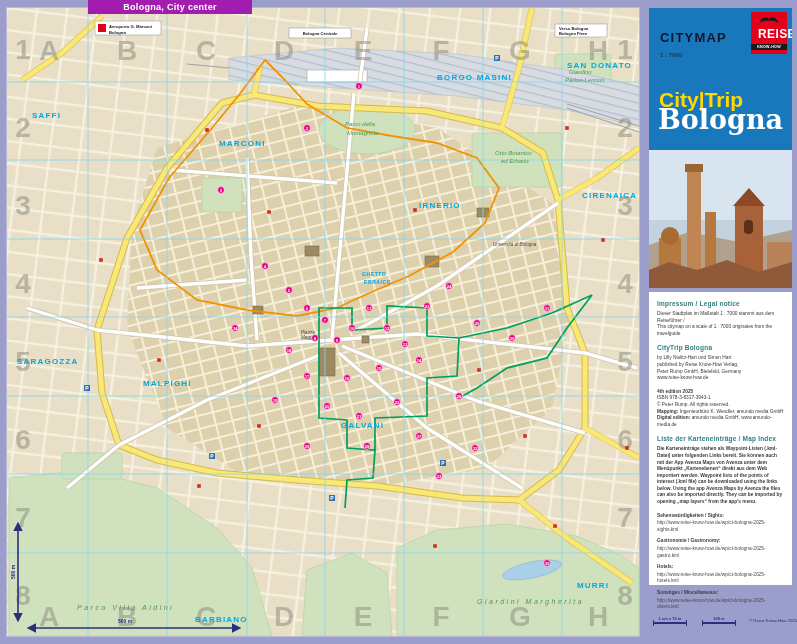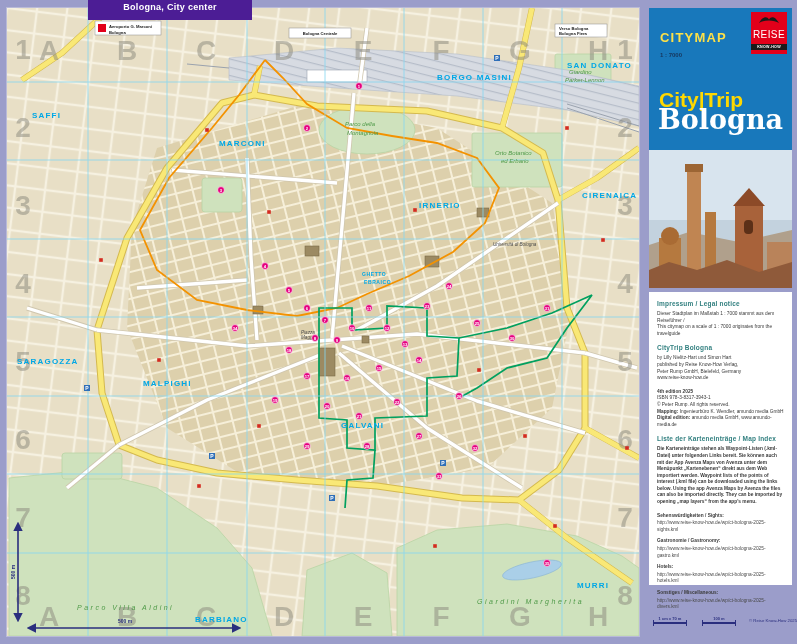--- a/index.html
+++ b/index.html
@@ -7,41 +7,41 @@
     width:797px;height:644px;position:relative;overflow:hidden;
     background:#9b9dca;
     font-family:"Liberation Sans",sans-serif;
   }
   
   .map-sheet{
     position:absolute;left:7px;top:8px;width:632px;height:628px;
     background:#f3edda;box-shadow:0 0 0 1px #b9bad8;
   }
   .city-badge{
-    position:absolute;left:88px;top:0px;width:164px;height:20px;z-index:5;
-    background:#4c1d95;color:#fff;font-size:9px;font-weight:bold;
+    position:absolute;left:88px;top:0px;width:164px;height:14px;z-index:5;
+    background:#a21caf;color:#fff;font-size:9px;font-weight:bold;
     text-align:center;line-height:14px;letter-spacing:.3px;
   }
   
   .sidebar{position:absolute;left:645px;top:0;width:152px;height:644px;}
   .cover{
     position:absolute;left:4px;top:8px;width:143px;height:280px;
     background:#1878bb;overflow:hidden;
   }
   .brand{
     position:absolute;right:5px;top:4px;width:36px;height:42px;
     background:#e2001a;text-align:center;
   }
   .brand .bird{display:block;margin:3px auto 0;}
-  .brand .brand-top{color:#fff;font-size:10px;font-weight:normal;line-height:9px;letter-spacing:.4px;}
+  .brand .brand-top{color:#fff;font-size:12px;font-weight:bold;line-height:9px;letter-spacing:.4px;padding-left:7px;}
   .brand .brand-bottom{
     display:block;background:#1a1a1a;color:#fff;font-size:3.6px;font-weight:bold;
     line-height:6px;margin-top:2px;letter-spacing:.3px;
   }
-  .cover-series{position:absolute;left:11px;top:22px;color:#fde047;font-size:13px;font-weight:bold;letter-spacing:1.2px;}
+  .cover-series{position:absolute;left:11px;top:22px;color:#0f172a;font-size:13px;font-weight:bold;letter-spacing:1.2px;}
   .cover-scale{position:absolute;left:11px;top:44px;color:#17365c;font-size:6px;font-weight:bold;}
   .cover-product{position:absolute;left:10px;top:80px;color:#ffd800;font-size:21px;font-weight:bold;}
   .cover-title{position:absolute;left:9px;top:96px;color:#ffffff;font-size:27px;font-weight:bold;font-family:"DejaVu Serif","Liberation Serif",serif;}
   .cover-photo{position:absolute;left:0;bottom:0;width:143px;height:138px;}
   .info-box{
     position:absolute;left:4px;top:292px;width:143px;height:293px;
     background:#ffffff;box-sizing:border-box;padding:8px 8px 6px 8px;
     color:#3a3a3a;
   }
   .info-box h3{

